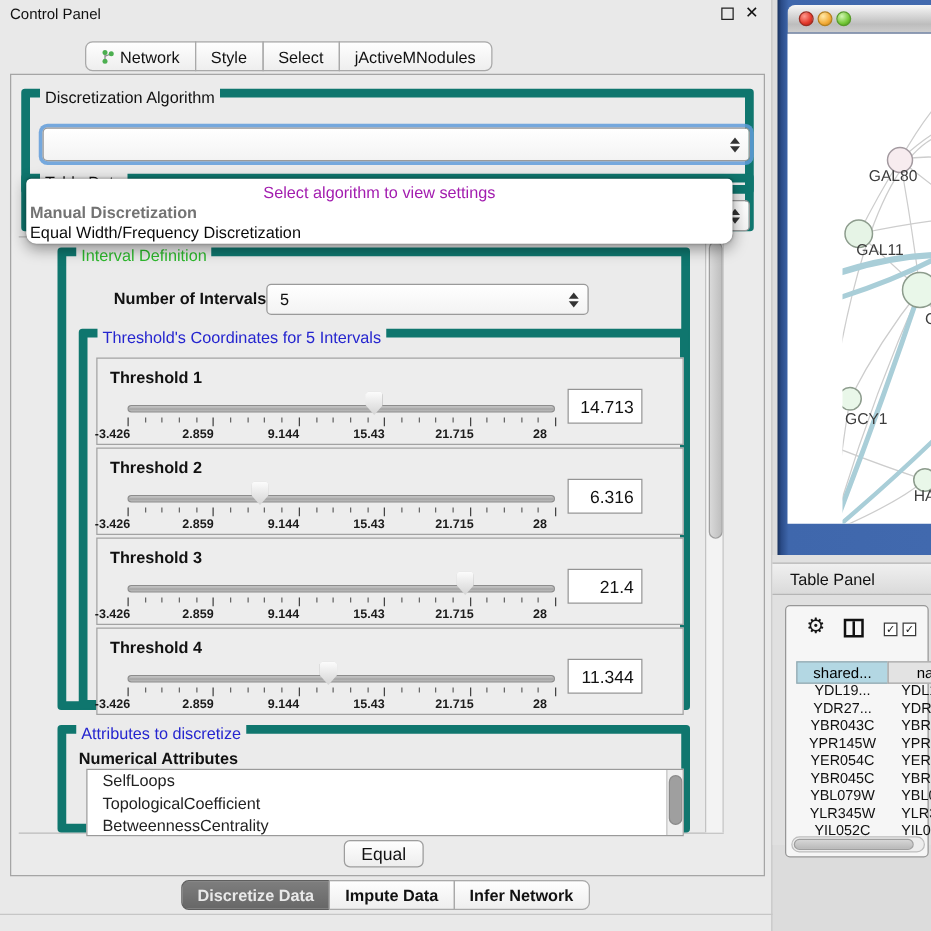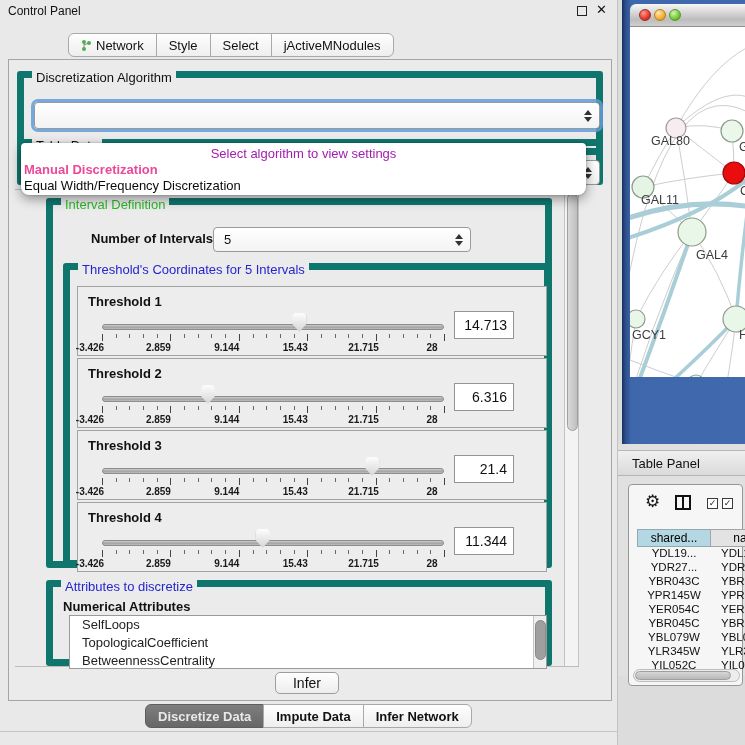--- a/index.html
+++ b/index.html
@@ -38,21 +38,21 @@
   .stepper .up { border-bottom:5px solid #333; }
   .stepper .dn { border-top:5px solid #333; }
 
   
   #algo-combo { left:10px; top:24px; width:566px; height:27px; box-shadow:0 0 0 3px rgba(96,156,219,.85); }
 
   
   #algo-popup { position:absolute; left:12px; top:83px; width:565px; height:52px; background:#ffffff;
                 border-radius:4px 4px 8px 8px; box-shadow:0 4px 12px rgba(0,0,0,.4), 0 0 2px rgba(0,0,0,.3); z-index:30; }
   #algo-popup .hint { position:absolute; left:0; right:0; top:3px; text-align:center; font-size:13px; color:#a21caf; }
-  #algo-popup .opt1 { position:absolute; left:3px; top:19px; font-size:13px; font-weight:bold; color:#ec4899; }
+  #algo-popup .opt1 { position:absolute; left:3px; top:19px; font-size:13px; font-weight:bold; color:#737373; }
   #algo-popup .opt2 { position:absolute; left:3px; top:35px; font-size:13px; color:#0a0a0a; }
 
   
   #settings-scroll { position:absolute; left:6px; top:129px; width:564px; height:478px; border-top:1px solid #bcbcbc; border-bottom:1px solid #bcbcbc; }
   .vscrollbar { position:absolute; top:0; width:15px; background:#f3f3f3; border-left:1px solid #c3c3c3; border-right:1px solid #c3c3c3; }
   .vthumb { position:absolute; left:1.5px; width:11px; border-radius:6px; background:linear-gradient(90deg,#d9d9d9,#bfbfbf); border:1px solid #9f9f9f; }
 
   .thr-box { position:absolute; left:7px; width:470px; height:70px; background:#ededed; border:1px solid #a2a2a2; }
   .thr-label { position:absolute; left:10px; top:7px; font-size:13px; font-weight:bold; color:#111; }
   .slider-track { position:absolute; left:24px; top:37px; width:342px; height:6px; border-radius:4px;
@@ -82,21 +82,21 @@
 
   
   #net-window { position:absolute; left:622px; top:0; width:123px; height:448px;
                 background:linear-gradient(90deg,#17305c 0px,#2a4b87 3px,#3f67ac 9px,#4169ae 100%); }
   #net-titlebar { position:absolute; left:8px; top:4px; width:115px; height:23px; border-radius:6px 0 0 0;
                   background:linear-gradient(#f7f7f7,#bdbdbd 70%,#cecece); border-bottom:1px solid #8f8f8f; }
   .light { position:absolute; top:5px; width:12px; height:12px; border-radius:50%; }
   .light.red { left:9px; background:radial-gradient(circle at 35% 30%,#ff9a8e,#e2382b 60%,#a02017); border:1px solid #9c2c22; }
   .light.yellow { left:24px; background:radial-gradient(circle at 35% 30%,#ffe9a8,#f3ac38 60%,#c07f16); border:1px solid #b4801f; }
   .light.green { left:39px; background:radial-gradient(circle at 35% 30%,#d2f5b2,#74c837 60%,#45881a); border:1px solid #579b2a; }
-  #net-canvas { position:absolute; left:8px; top:27px; width:115px; height:350px; background:#ffffff; overflow:hidden; }
+  #net-canvas { position:absolute; left:8px; top:27px; width:115px; height:392px; background:#ffffff; overflow:hidden;padding-left:44px; }
   .net-label { font-size:12.5px; fill:#3c3c3c; }
 
   
   #table-section { position:absolute; left:618px; top:444px; width:127px; height:232px; background:#e0e0e0; }
   #tp-titlebar { position:absolute; left:0; top:6px; width:127px; height:26px; background:linear-gradient(#f0f0f0,#dadada);
                  border-top:1px solid #b5b5b5; border-bottom:1px solid #b5b5b5; }
   #tp-title { position:absolute; left:14px; top:5px; font-size:13px; color:#111; }
   #tp-card { position:absolute; left:10px; top:40px; width:115px; height:202px; background:#f6f6f6; border:1px solid #979797; border-radius:4px; }
   #tp-gear { position:absolute; left:16px; top:6px; font-size:17px; color:#161616; }
   #tp-split { position:absolute; left:46px; top:10px; width:16px; height:15px; border:2px solid #111; }
@@ -377,21 +377,21 @@
             <div class="vthumb" style="top:4px;height:40px;"></div>
           </div>
         </div>
       </div>
 
       <div class="vscrollbar" style="right:0;height:100%;">
         <div class="vthumb" style="top:3px;height:238px;"></div>
       </div>
     </div>
 
-    <div id="apply-btn">Infer</div>
+    <div id="apply-btn">Equal</div>
   </div>
 
   <div id="bottom-tabs" class="seg-row">
       <div class="seg-btn sel">
         <span>Discretize Data</span>
       </div>
       <div class="seg-btn">
         <span>Impute Data</span>
       </div>
       <div class="seg-btn">

